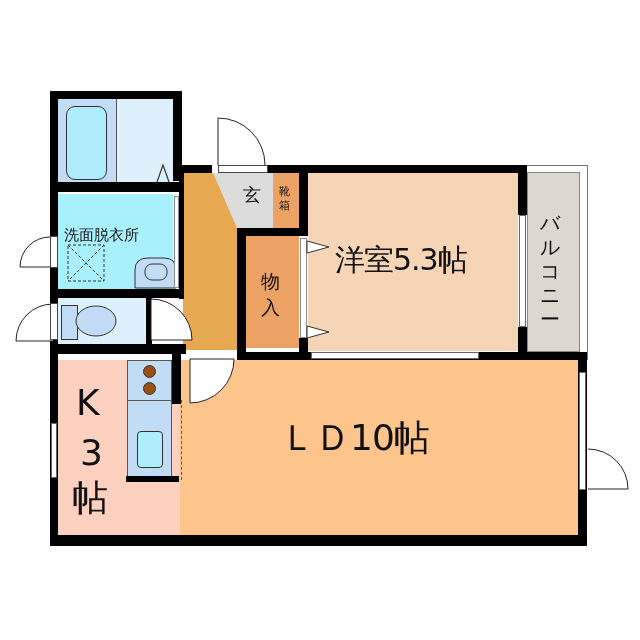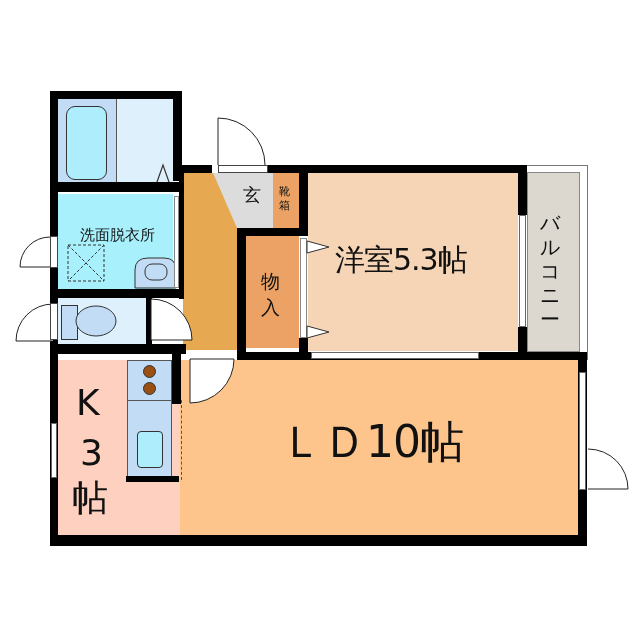--- a/index.html
+++ b/index.html
@@ -141,30 +141,30 @@
     <polygon points="0,1 22,7 0,13" fill="#fff" stroke="#333" stroke-width="1"></polygon>
   </svg>
 <svg width="30" height="20" style="left:307px;top:325px;">
     <polygon points="0,1 22,7 0,13" fill="#fff" stroke="#333" stroke-width="1"></polygon>
   </svg>
 
 <svg width="40" height="60" style="left:211px;top:173px;">
     <polygon points="0,0 2,0 26,55 26,55 0,55" fill="#e6a850"></polygon>
   </svg>
 
-<div class="lbl" style="left:80px;top:228px;font-size:15px;">洗面脱衣所</div>
+<div class="lbl" style="left:64px;top:228px;font-size:15px;">洗面脱衣所</div>
 <div class="lbl" style="left:243px;top:186px;font-size:18px;">玄</div>
 <div class="lbl" style="left:279px;top:186px;font-size:11px;">靴</div>
 <div class="lbl" style="left:279px;top:200px;font-size:11px;">箱</div>
 <div class="lbl" style="left:261px;top:272px;font-size:19px;">物</div>
 <div class="lbl" style="left:261px;top:298px;font-size:19px;">入</div>
 <div class="lbl" style="left:335px;top:245px;font-size:30px;letter-spacing:-1px;">洋室5.3帖</div>
 <div class="abs" style="left:540px;top:213px;width:26px;">
   <div class="lbl" style="position:relative;font-size:20px;margin-bottom:4px;">バ</div>
   <div class="lbl" style="position:relative;font-size:20px;margin-bottom:4px;">ル</div>
   <div class="lbl" style="position:relative;font-size:20px;margin-bottom:4px;">コ</div>
   <div class="lbl" style="position:relative;font-size:20px;margin-bottom:4px;">ニ</div>
   <div class="lbl" style="position:relative;font-size:20px;">ー</div>
 </div>
 <div class="lbl" style="left:76px;top:385px;font-size:36px;">K</div>
 <div class="lbl" style="left:80px;top:435px;font-size:36px;">3</div>
 <div class="lbl" style="left:72px;top:480px;font-size:36px;">帖</div>
-<div class="lbl" style="left:280px;top:420px;font-size:44px;letter-spacing:-1px;">ＬＤ10帖</div>
+<div class="lbl" style="left:280px;top:420px;font-size:36px;letter-spacing:-1px;">ＬＤ10帖</div>
 
 </body></html>

